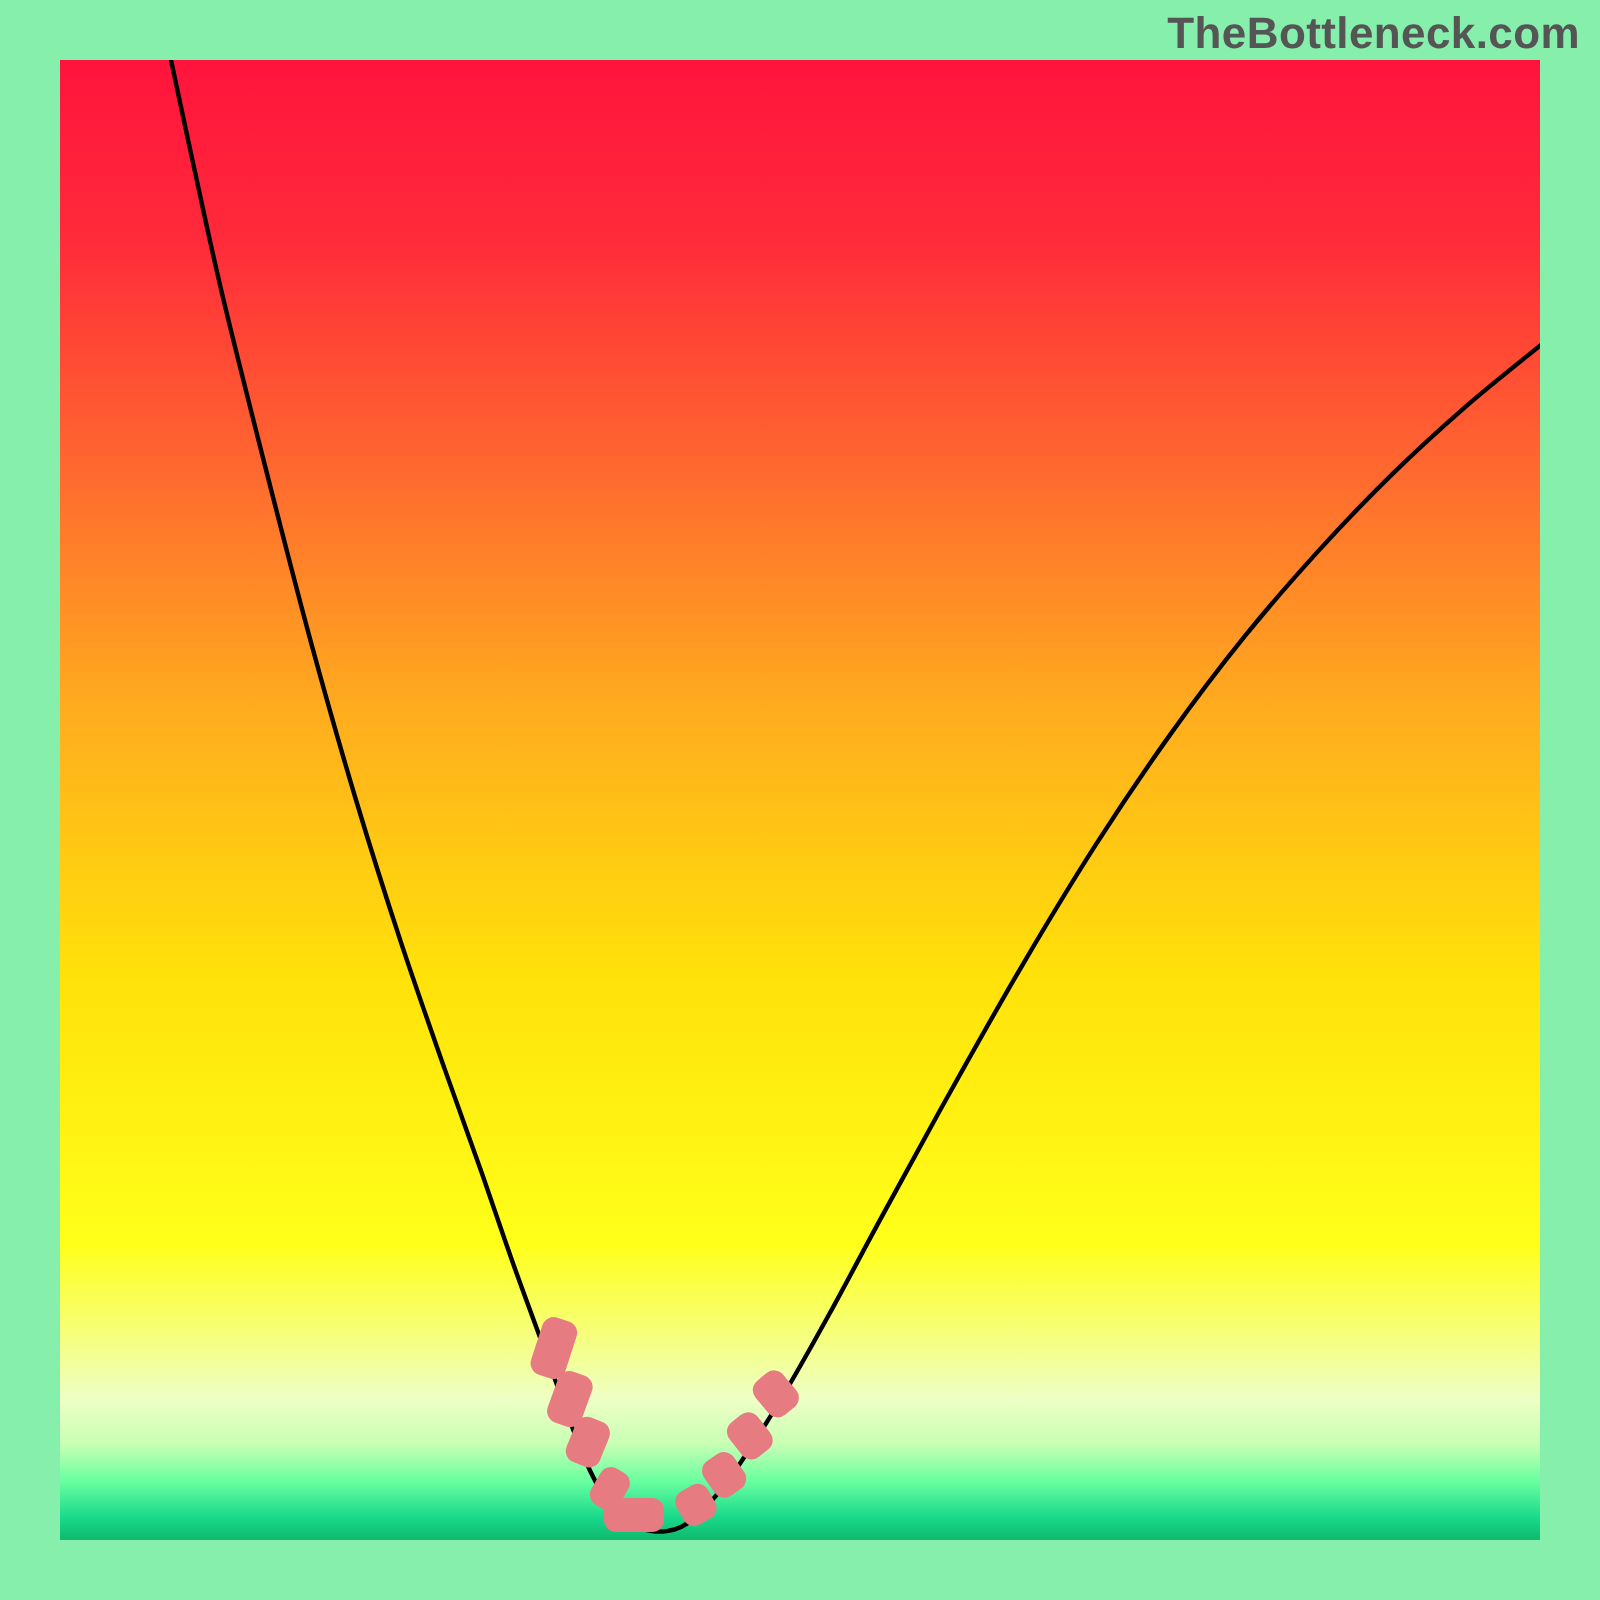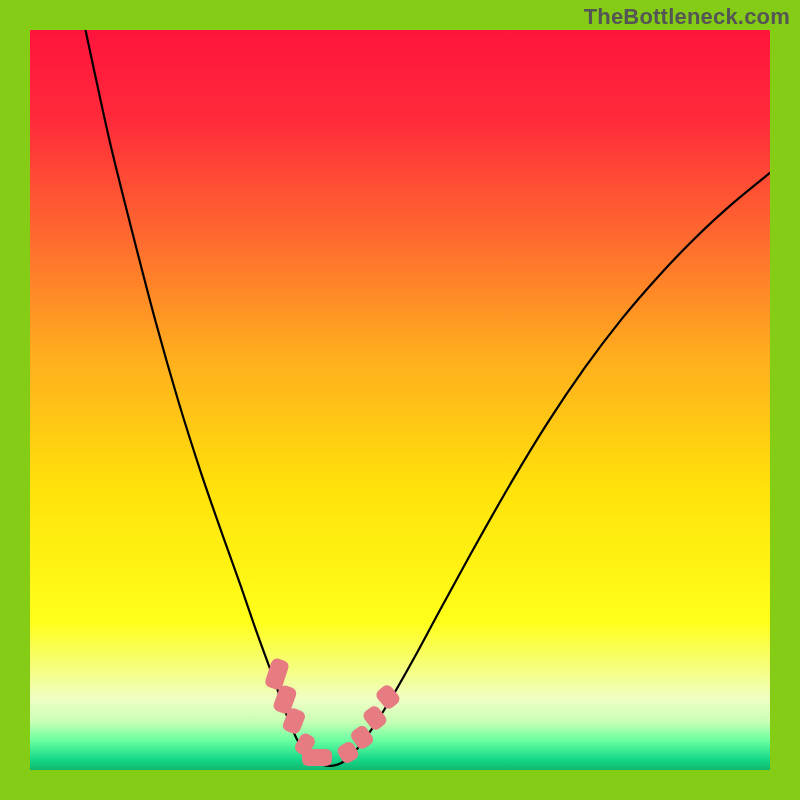--- a/index.html
+++ b/index.html
@@ -10,21 +10,21 @@
     background: #000;
     font-family: Arial, Helvetica, sans-serif;
     overflow: hidden;
   }
   .frame {
     position: absolute;
     top: 0;
     left: 0;
     width: 800px;
     height: 800px;
-    background: #84cc16;
+    background: #86efac;
   }
   .watermark {
     position: absolute;
     top: 4px;
     right: 10px;
     color: #555;
     font-size: 22px;
     font-weight: 600;
     letter-spacing: 0.2px;
     user-select: none;

